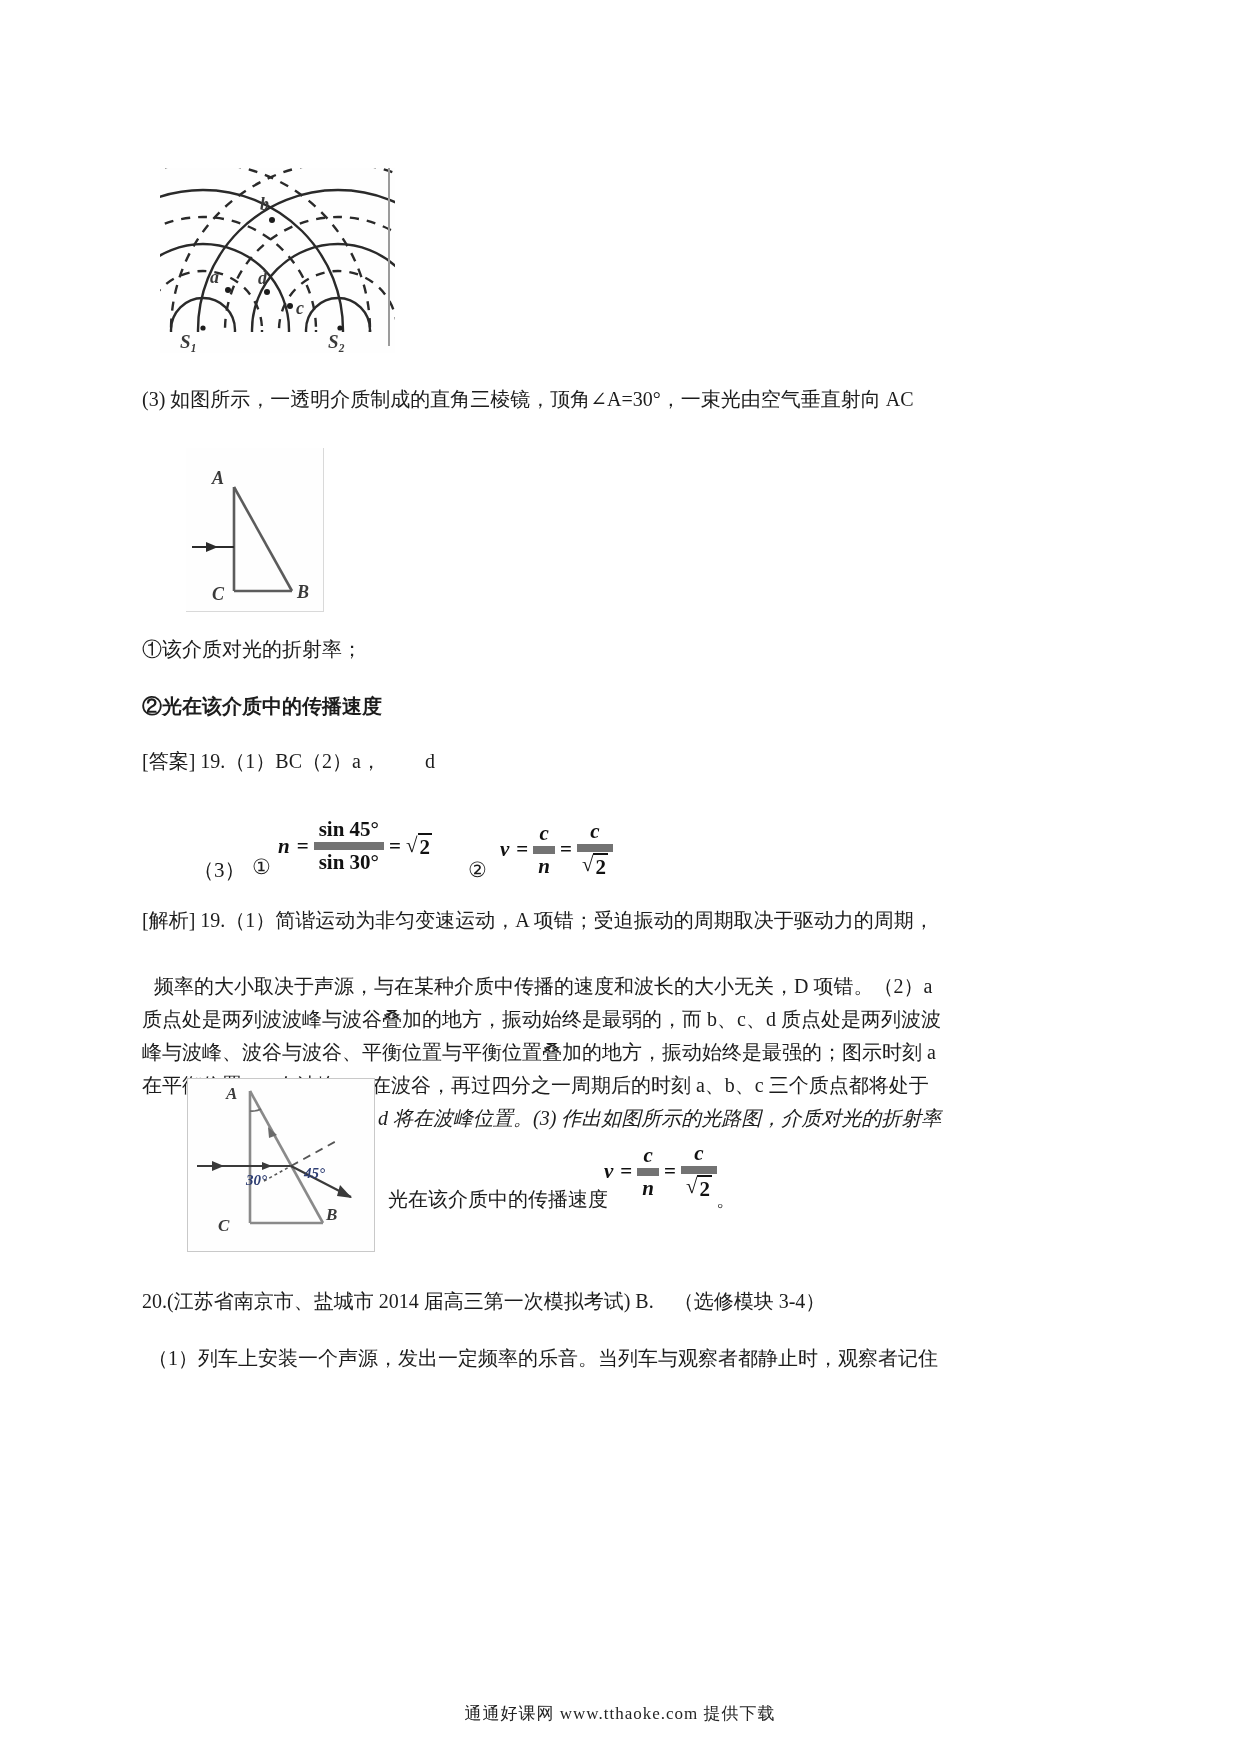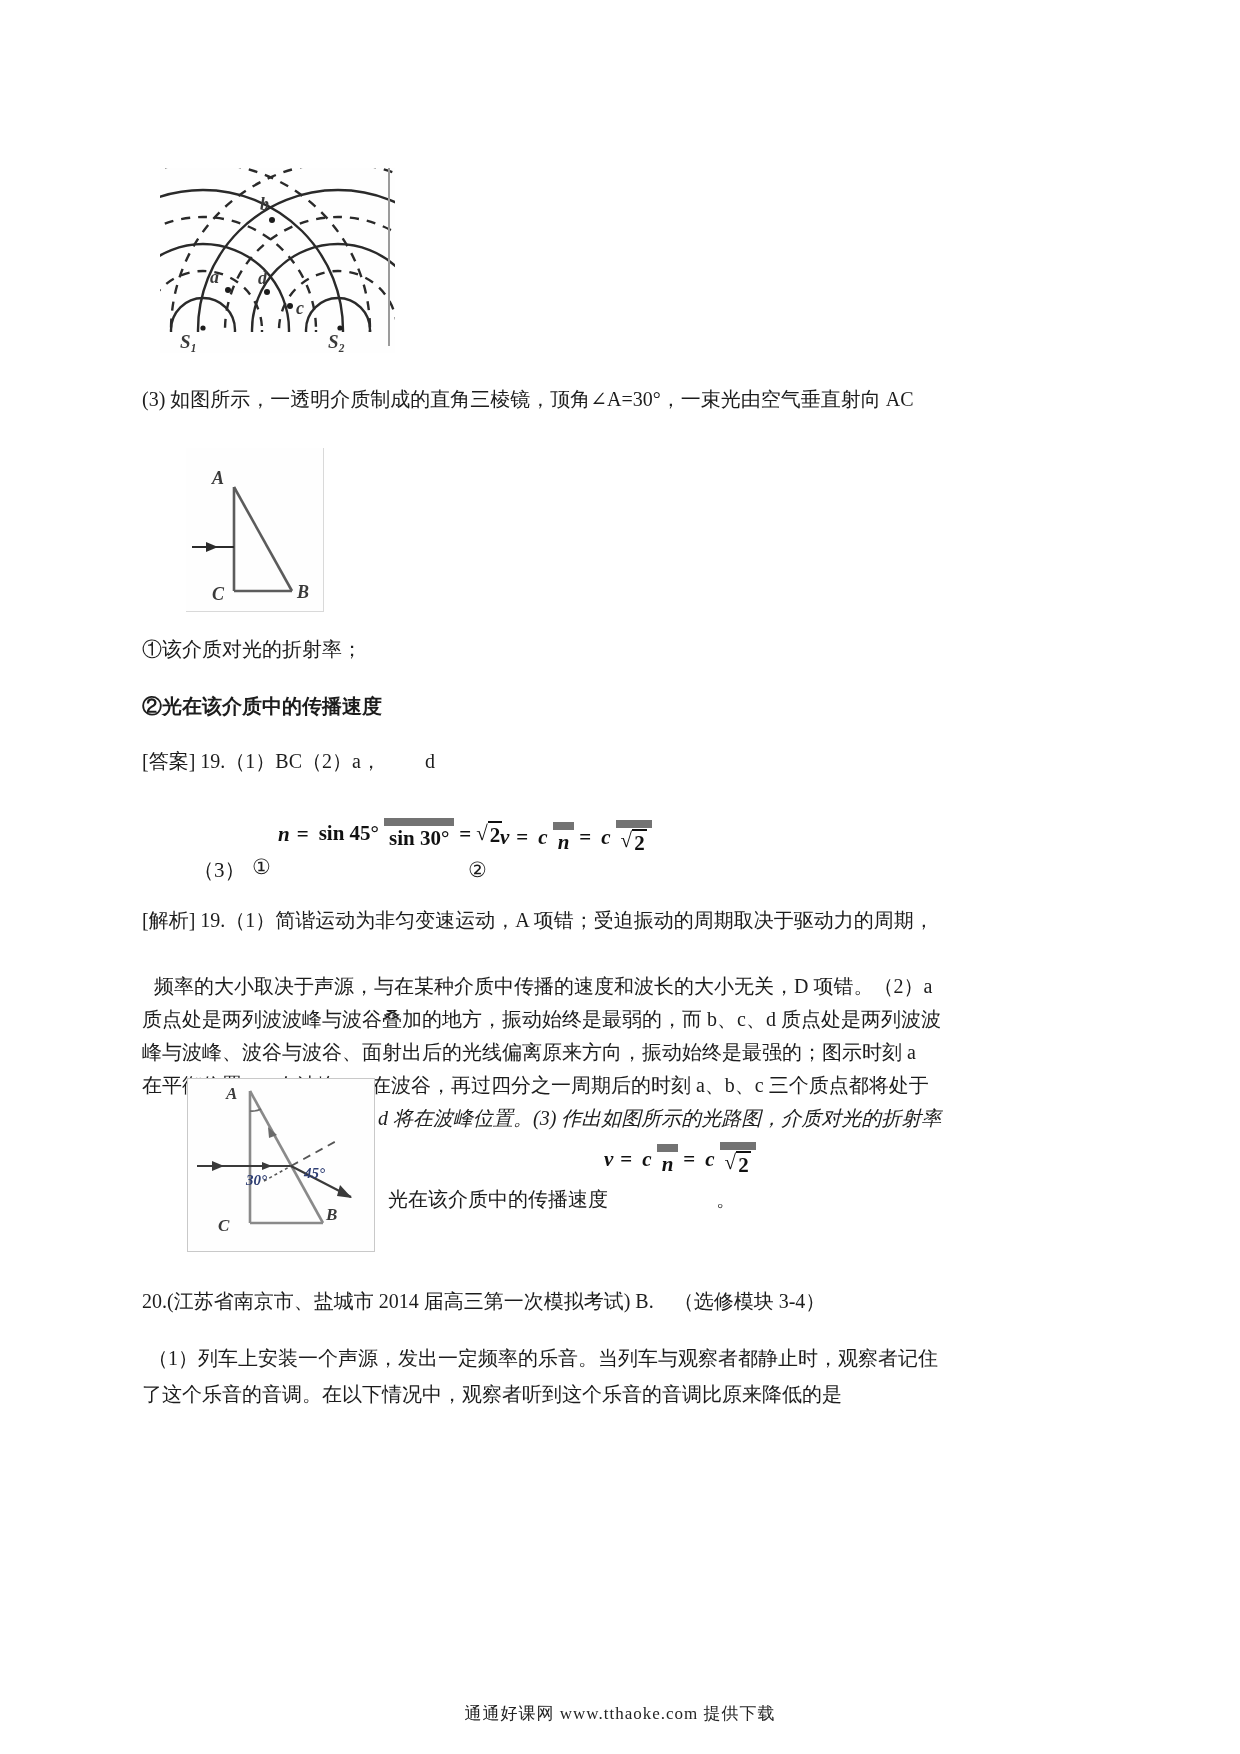--- a/index.html
+++ b/index.html
@@ -43,21 +43,21 @@
   
   .formula{
     position:absolute;
     display:flex;align-items:center;
     font-family:"Liberation Serif","DejaVu Serif",serif;
     font-weight:bold;color:#111;
     font-size:21px;white-space:nowrap;
   }
   .formula .var{font-style:italic;padding:0 2px;}
   .formula .op{padding:0 5px;}
-  .frac{display:inline-flex;flex-direction:row;align-items:center;vertical-align:middle;line-height:1.1;}
+  .frac{display:inline-flex;flex-direction:column;align-items:center;vertical-align:middle;line-height:1.1;}
   .frac .num{display:block;padding:0 5px 1px 5px;}
   .frac .den{display:block;border-top:8px solid #737373;padding:1px 5px 0 5px;}
   .sqrt{display:inline-flex;align-items:flex-start;}
   .sqrt .sign{font-weight:bold;}
   .rad{display:inline-block;border-top:2px solid #111;padding:0 2px;line-height:1.15;}
   .marker{position:absolute;font-size:21px;}
   .footer{
     position:absolute;left:0;width:100%;
     text-align:center;font-size:17px;color:#242424;
     letter-spacing:1px;
@@ -164,21 +164,21 @@
       <span class="den"><span class="sqrt">
             <span class="sign">√</span>
             <span class="rad">2</span>
           </span></span>
     </span>
   </div>
 
   <div class="line" style="left:142px;top:907px;">[解析] 19.（1）简谐运动为非匀变速运动，A 项错；受迫振动的周期取决于驱动力的周期，</div>
   <div class="line" style="left:154px;top:973px;">频率的大小取决于声源，与在某种介质中传播的速度和波长的大小无关，D 项错。（2）a</div>
   <div class="line" style="left:142px;top:1006px;">质点处是两列波波峰与波谷叠加的地方，振动始终是最弱的，而 b、c、d 质点处是两列波波</div>
-  <div class="line" style="left:142px;top:1039px;">峰与波峰、波谷与波谷、面射出后的光线偏离原来方向，振动始终是最强的；图示时刻 a</div>
+  <div class="line" style="left:142px;top:1039px;">峰与波峰、波谷与波谷、平衡位置与平衡位置叠加的地方，振动始终是最强的；图示时刻 a</div>
   <div class="line" style="left:142px;top:1072px;">在平衡位置，b 在波峰，c 在波谷，再过四分之一周期后的时刻 a、b、c 三个质点都将处于</div>
   <div class="line" style="left:378px;top:1105px;font-style:italic;">d 将在波峰位置。(3) 作出如图所示的光路图，介质对光的折射率</div>
 
   <div class="figbox bordered" style="left:187px;top:1078px;width:186px;height:172px;z-index:5;">
     <svg width="186" height="172" viewBox="0 0 186 172">
 
       <g fill="none" stroke="#8a8a8a" stroke-width="2.6">
         <line x1="62" y1="12" x2="62" y2="144"></line>
         <line x1="62" y1="144" x2="135" y2="144"></line>
         <line x1="62" y1="12" x2="135" y2="144"></line>
@@ -220,17 +220,16 @@
       <span class="den"><span class="sqrt">
             <span class="sign">√</span>
             <span class="rad">2</span>
           </span></span>
     </span>
   </div>
   <div class="line" style="left:716px;top:1186px;">。</div>
 
   <div class="line" style="left:142px;top:1288px;">20.(江苏省南京市、盐城市 2014 届高三第一次模拟考试) B.　（选修模块 3-4）</div>
   <div class="line" style="left:148px;top:1345px;">（1）列车上安装一个声源，发出一定频率的乐音。当列车与观察者都静止时，观察者记住</div>
-  <div class="line" style="left:142px;top:1381px;">了这个乐音的音调。在以下情况中，观察者听到这个乐音的音调比原来降低的是</div>
 
   <div class="footer" style="top:1702px;">通通好课网  www.tthaoke.com  提供下载</div>
 
 </div>
 
 </body></html>

